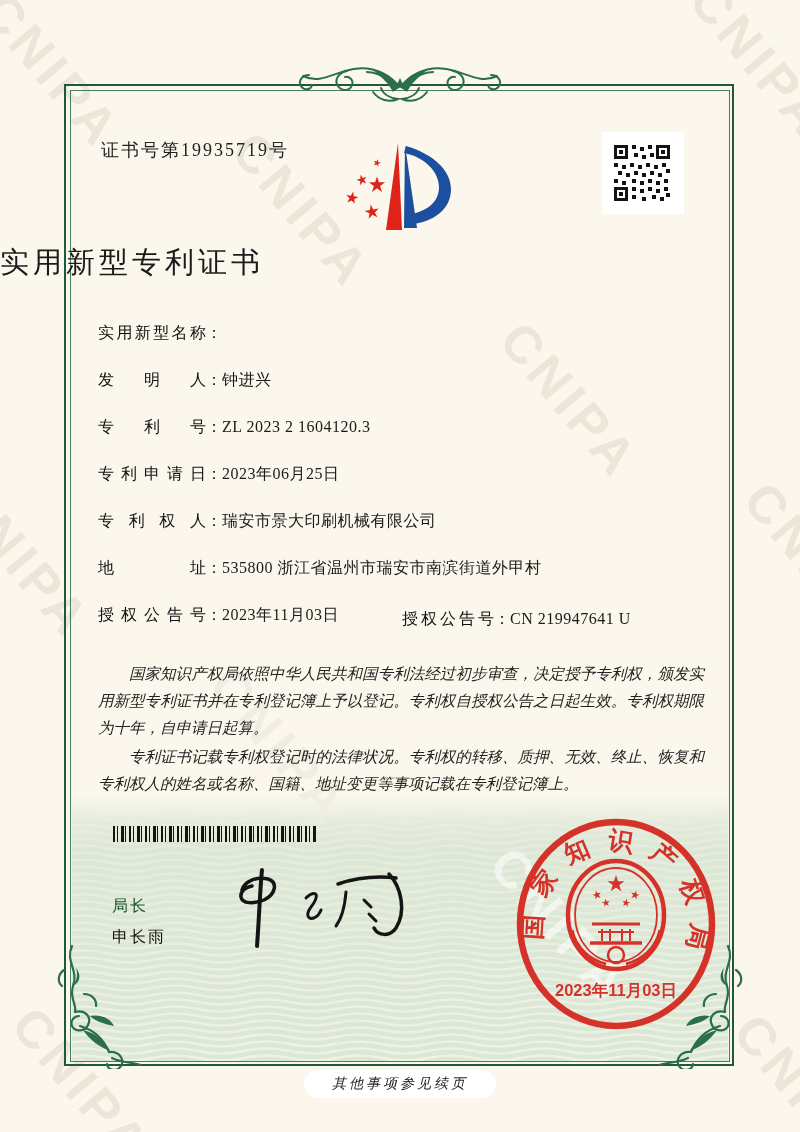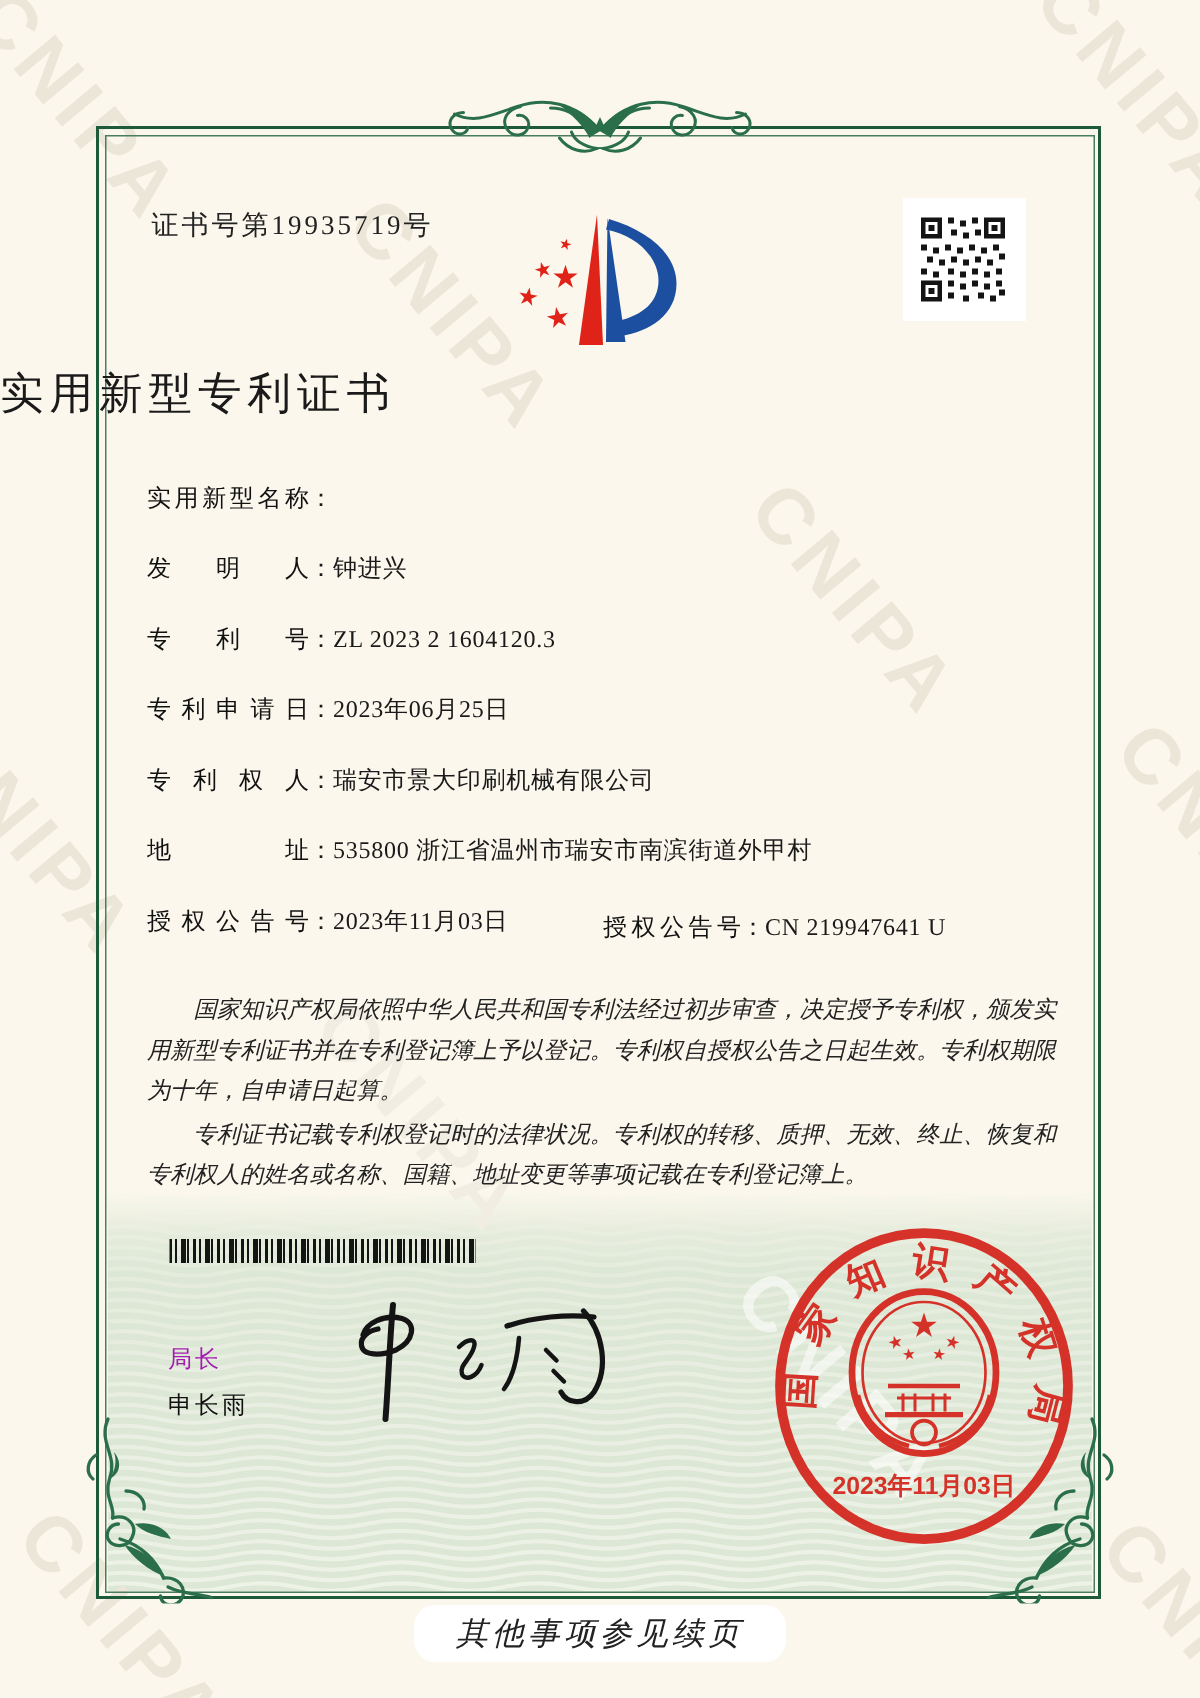--- a/index.html
+++ b/index.html
@@ -36,29 +36,29 @@
   .grp2 .f-label{width:92px;}
   
   .legal{position:absolute;left:98px;top:660px;width:606px;z-index:4;font-size:15.5px;
          line-height:27px;text-align:justify;font-style:italic;color:#222;}
   .legal p{margin:0 0 2px 0;text-indent:2em;}
   .barcode{position:absolute;left:113px;top:826px;width:204px;height:16px;z-index:4;
      background:repeating-linear-gradient(90deg,#141414 0 2px,transparent 2px 4px,
        #141414 4px 5px,transparent 5px 8px,#141414 8px 11px,transparent 11px 12px,
        #141414 12px 13px,transparent 13px 16px);}
   .sig-title{position:absolute;left:112px;top:896px;font-family:"Liberation Sans",sans-serif;
-             font-size:16px;letter-spacing:2px;color:#a21caf;z-index:4;}
+             font-size:16px;letter-spacing:2px;color:#14532d;z-index:4;}
   .sig-name{position:absolute;left:112px;top:927px;font-family:"Liberation Sans",sans-serif;
             font-size:16px;letter-spacing:2px;color:#111;z-index:4;}
   .sig-hand{position:absolute;left:226px;top:860px;z-index:4;}
   .seal{position:absolute;left:510px;top:812px;z-index:5;}
   .page-info{position:absolute;left:0;right:0;top:1033px;text-align:center;font-size:14px;
              letter-spacing:1px;color:#222;z-index:4;}
   .cont-note{position:absolute;left:0;right:0;top:1070px;text-align:center;z-index:4;}
-  .cont-note span{display:inline-block;background:#ffffff;padding:5px 28px;font-size:21px;
+  .cont-note span{display:inline-block;background:#ffffff;padding:5px 28px;font-size:14px;
                   font-style:italic;letter-spacing:3px;color:#222;border-radius:14px;}
 </style>
 </head>
 <body>
 
 <div class="page">
 
   <svg width="0" height="0" style="position:absolute" aria-hidden="true">
     <defs>
       <polygon id="st" points="0,-1 0.2245,-0.309 0.9511,-0.309 0.3633,0.118 0.5878,0.809 0,0.382 -0.5878,0.809 -0.3633,0.118 -0.9511,-0.309 -0.2245,-0.309"></polygon>

